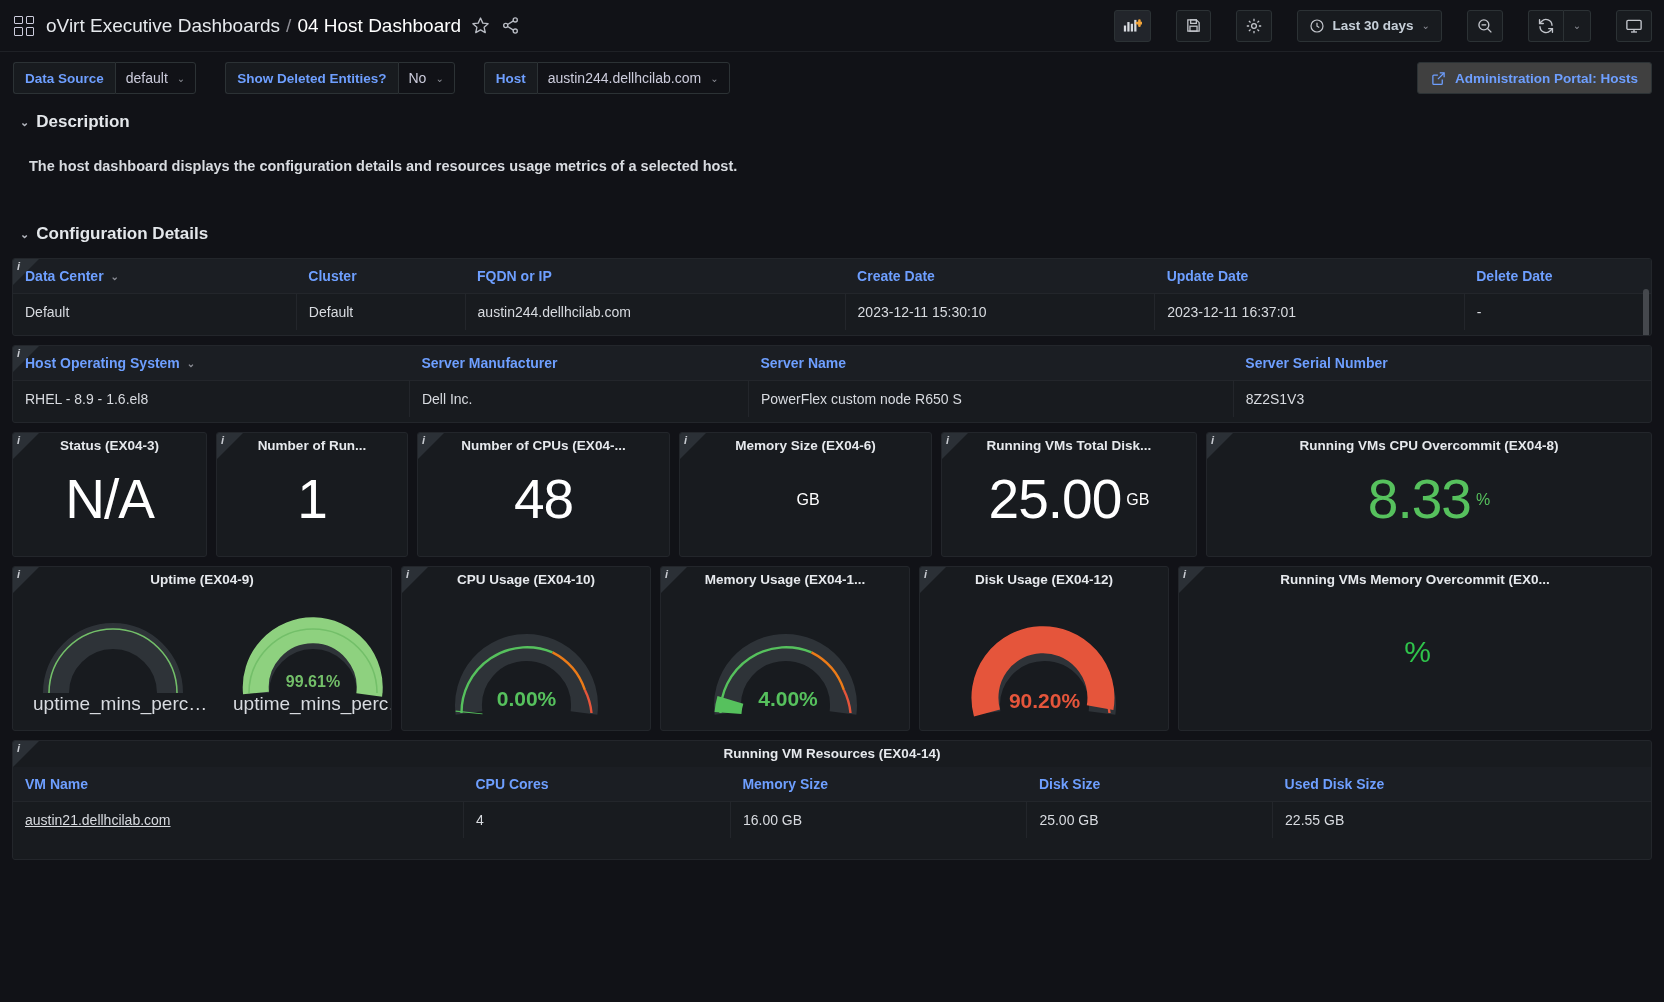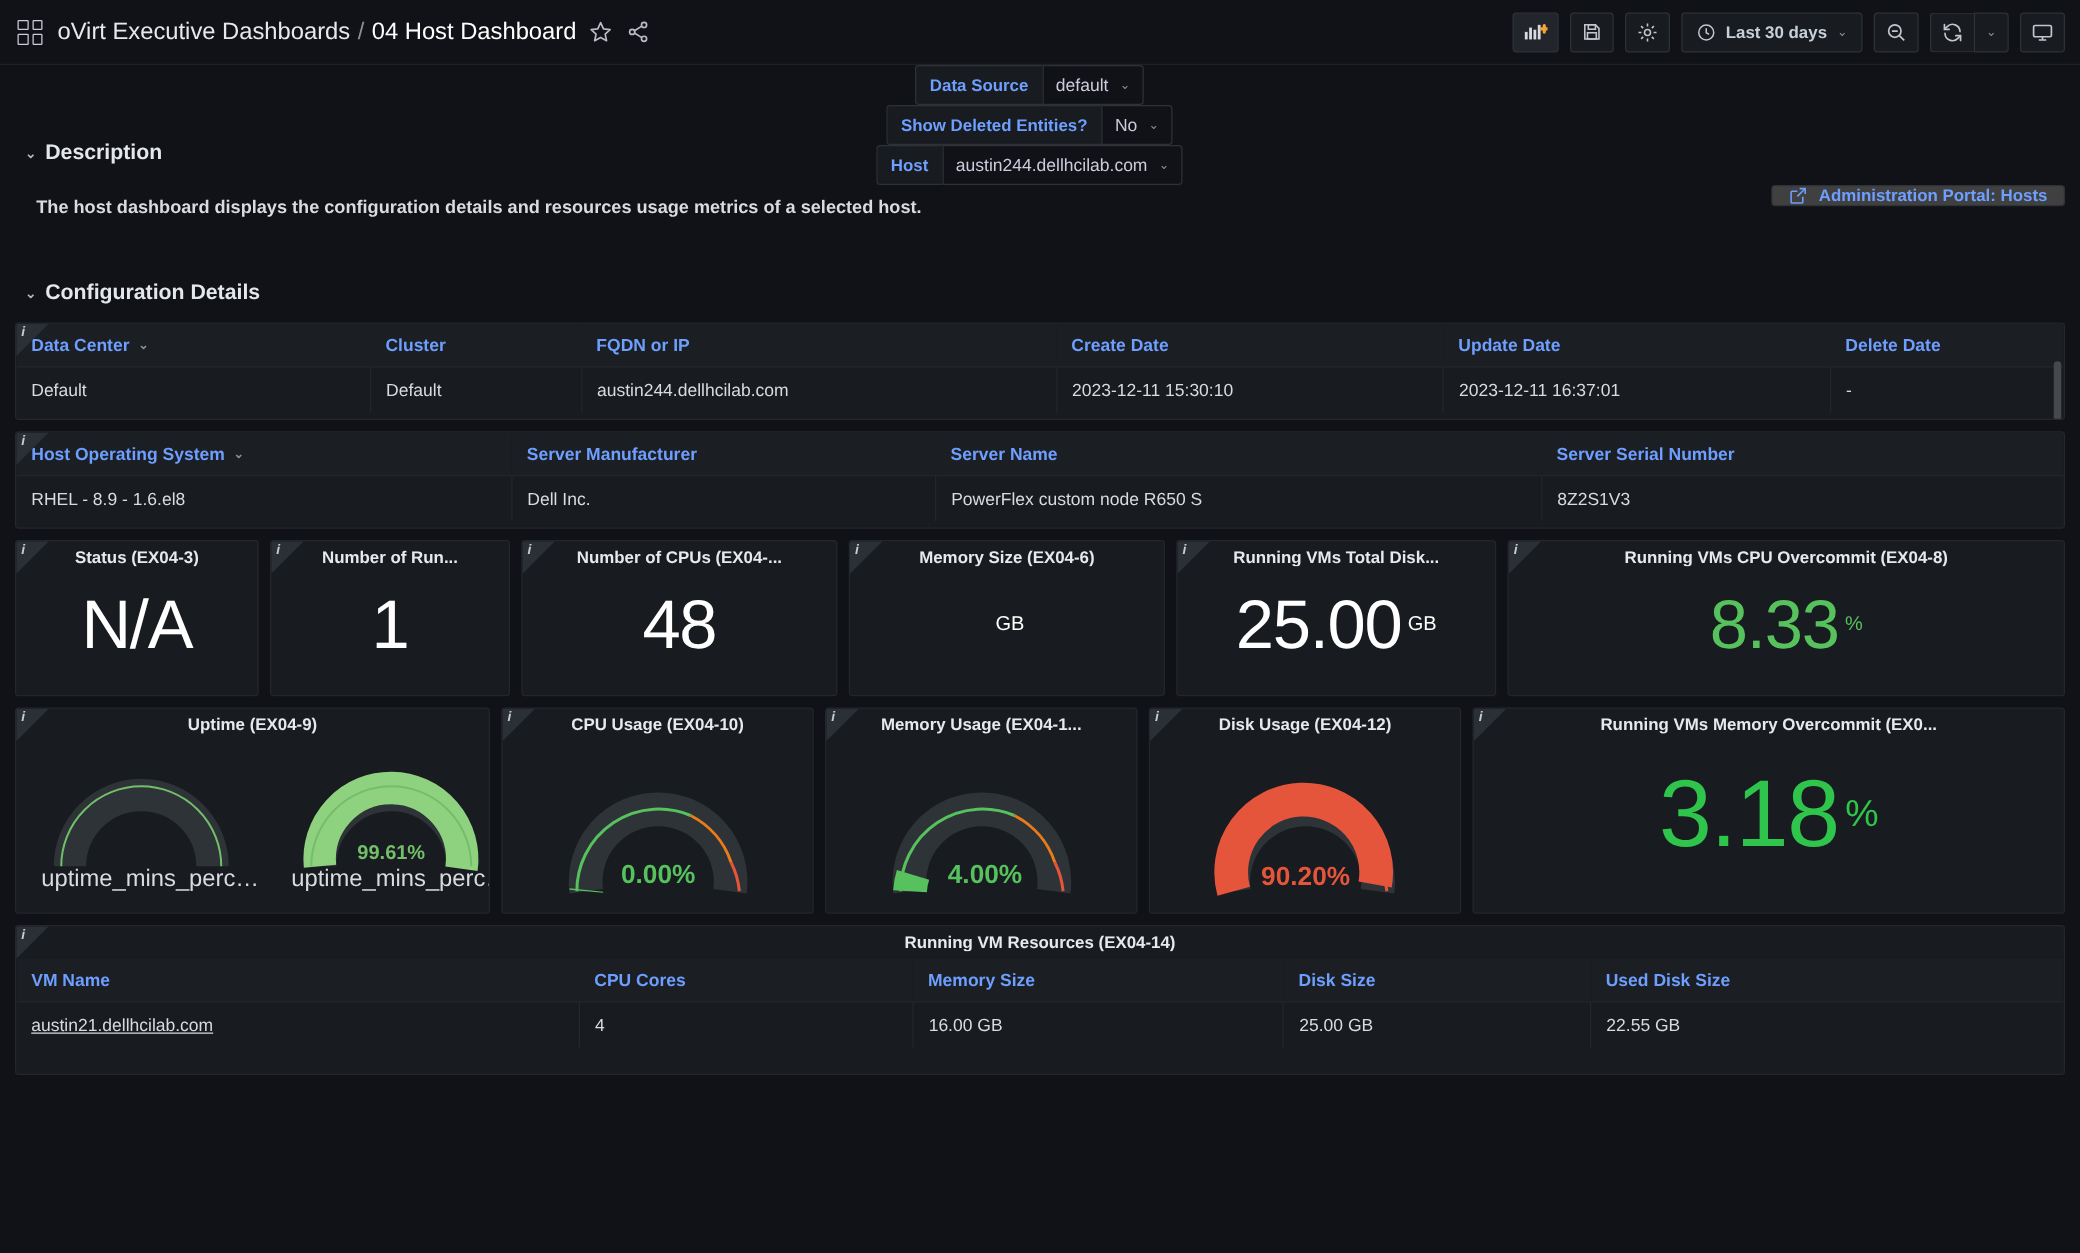--- a/index.html
+++ b/index.html
@@ -17,36 +17,36 @@
     height: 52px; display: flex; align-items: center;
     padding: 0 12px 0 14px; background: #111217;
     border-bottom: 1px solid #1f2126;
   }
   .grid-icon { width: 20px; height: 20px; display:grid; grid-template-columns:1fr 1fr; grid-template-rows:1fr 1fr; gap:3px; margin-right: 12px; }
   .grid-icon i { display:block; border:1.6px solid #ccccdc; border-radius:1px; }
   .breadcrumb { display:flex; align-items:center; gap:6px; font-size:19px; color:#e6e9ed; }
   .bc-sep { color:#8e8e96; }
   .bc-cur { color:#ffffff; }
   .star-icon, .share-icon { width:22px; height:22px; display:inline-flex; align-items:center; justify-content:center; margin-left:8px; color:#b9bcc4; cursor:pointer; }
-  .topnav-right { margin-left:auto; display:flex; align-items:center; gap:9px; }
+  .topnav-right { margin-left:auto; display:flex; align-items:center; gap:25px; }
   .tbtn {
     height: 32px; min-width: 34px; padding: 0 8px;
     background:#181b1f; border:1px solid #2c3235; border-radius:3px;
     display:flex; align-items:center; justify-content:center; gap:6px;
     color:#ccccdc; cursor:pointer;
   }
   .tbtn.accent { background:#22252b; }
   .timebtn { padding: 0 11px; gap:8px; }
   .timebtn .tlabel { font-size:13.5px; color:#c7d0d9; font-weight:600; }
   .refresh-group { display:flex; }
   .refresh-group .tbtn:first-child { border-radius:3px 0 0 3px; border-right:none; }
   .refresh-group .tbtn:last-child { border-radius:0 3px 3px 0; min-width:28px; padding:0 5px; }
 
   
-  .varbar { height: 52px; display:flex; align-items:center; padding: 0 12px 0 13px; gap:0;flex-direction:column; }
+  .varbar { height: 52px; display:flex; align-items:center; padding: 0 12px 0 13px; gap:11px; }
   .vgroup { display:flex; align-items:center; margin-right:18px; }
   .vlabel {
     height:32px; display:flex; align-items:center; padding:0 11px;
     background:#181b1f; border:1px solid #2c3235; border-right:none;
     border-radius:3px 0 0 3px; color:#6e9fff; font-size:13.5px; font-weight:600; white-space:nowrap;
   }
   .vselect {
     height:32px; display:flex; align-items:center; gap:9px; padding:0 10px;
     background:#111217; border:1px solid #2c3235; border-radius:0 3px 3px 0;
     color:#ccccdc; font-size:14px; cursor:pointer; white-space:nowrap;
@@ -460,21 +460,20 @@
             <text class="gauge-svg-text" x="87.5" y="119" text-anchor="middle" font-size="21" fill="#e5553b" font-family="Liberation Sans, sans-serif">90.20%</text>
           </svg>
         </div>
       </div>
 
       <div class="panel" style="flex:1;">
         <span class="panel-corner"></span>
         <span class="panel-info">i</span>
         <div class="panel-title">Running VMs Memory Overcommit (EX0...</div>
         <div class="stat-value" style="height:calc(100% - 34px);">
-          <span class="stat-num" style="font-size:76px;color:#2fc44b">3.18</span>
           <span class="stat-unit" style="font-size:30px;color:#2fc44b">%</span>
         </div>
       </div>
     </div>
 
     <div class="panel" style="height:120px; margin-top:9px;">
       <span class="panel-corner"></span>
       <span class="panel-info">i</span>
       <div class="panel-title">Running VM Resources (EX04-14)</div>
       <table class="gtable" style="margin-top:6px;">

